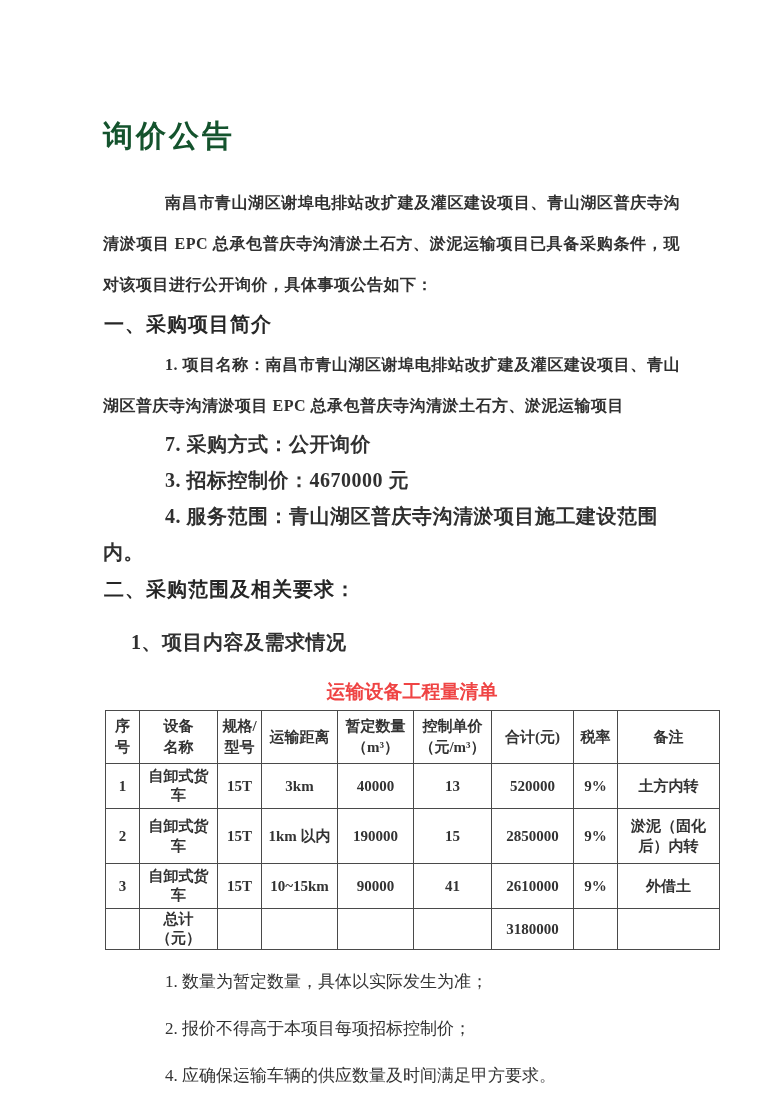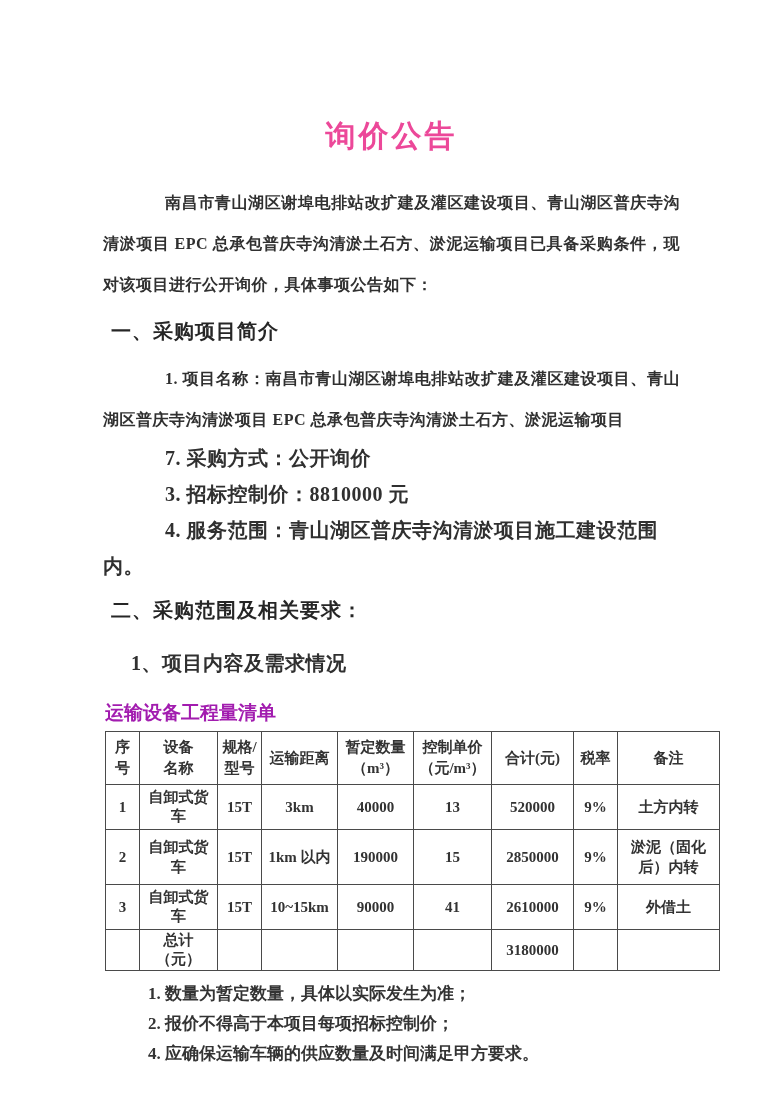--- a/index.html
+++ b/index.html
@@ -8,38 +8,38 @@
     width:780px;height:1104px;
     background:#ffffff;
     font-family:"Liberation Serif", serif;
     color:#303030;
     overflow:hidden;
     box-sizing:border-box;
   }
   .content{padding:0 100px 0 103px;}
   .doc-title{
     margin:114px 0 0 0;
-    text-align:center;
+    text-align:left;
     font-size:30px;
     line-height:44px;
     font-weight:700;
     letter-spacing:3px;
-    color:#ec4899;
+    color:#14532d;
   }
   .para{
     margin:0;
     font-size:16px;
     line-height:41px;
     font-weight:600;
     text-align:justify;
     letter-spacing:0.5px;
   }
   .intro{margin-top:24px;text-indent:62px;}
   .sec-heading{
-    margin:8px;
+    margin:1px;
     font-size:20px;
     line-height:37px;
     font-weight:700;
     color:#262626;
     letter-spacing:1px;
   }
   .item-multi{text-indent:62px;}
   .item-single{
     margin:0;
     font-size:20px;
@@ -53,24 +53,25 @@
     font-size:20px;
     line-height:36px;
     font-weight:600;
     padding-left:12px;
     letter-spacing:0.5px;
   }
   .table-block{margin-top:2px;}
   .table-title{
     width:614px;
     margin-left:2px;
+    text-align:center;
     font-size:19px;
     line-height:32px;
     font-weight:600;
-    color:#a21caf;
+    color:#ef4444;
   }
   table.qty{
     border-collapse:collapse;
     table-layout:fixed;
     width:614px;
     margin-left:2px;
     margin-top:2px;
   }
   table.qty th, table.qty td{
     border:1px solid #4a4a4a;
@@ -86,42 +87,42 @@
     white-space:pre-line;
     line-height:21px;
     height:50px;
   }
   tr.row-1 td{height:42px;}
   tr.row-2 td{height:52px;line-height:20px;}
   tr.row-3 td{height:42px;}
   tr.row-total td{height:38px;}
   .notes{margin-top:8px;padding-left:45px;}
   .notes p{
-    margin:0;
+    margin:17px;
     font-size:17px;
     line-height:30px;
-    font-weight:700;
+    font-weight:400;
     color:#333333;
   }
 </style>
 </head>
 <body>
 
 <div class="page">
   <div class="content">
 
     <h1 class="doc-title">询价公告</h1>
 
     <p class="para intro">南昌市青山湖区谢埠电排站改扩建及灌区建设项目、青山湖区普庆寺沟清淤项目 EPC 总承包普庆寺沟清淤土石方、淤泥运输项目已具备采购条件，现对该项目进行公开询价，具体事项公告如下：</p>
 
     <h2 class="sec-heading">一、采购项目简介</h2>
 
     <p class="para item-multi">1. 项目名称：南昌市青山湖区谢埠电排站改扩建及灌区建设项目、青山湖区普庆寺沟清淤项目 EPC 总承包普庆寺沟清淤土石方、淤泥运输项目</p>
     <p class="item-single">7. 采购方式：公开询价</p>
-    <p class="item-single">3. 招标控制价：8810000 元</p>
+    <p class="item-single">3. 招标控制价：4670000 元</p>
     <p class="item-single">4. 服务范围：青山湖区普庆寺沟清淤项目施工建设范围内。</p>
 
     <h2 class="sec-heading">二、采购范围及相关要求：</h2>
     <p class="subhead">1、项目内容及需求情况</p>
 
     <div class="table-block">
       <div class="table-title">运输设备工程量清单</div>
 
       <table class="qty">
         <colgroup>

